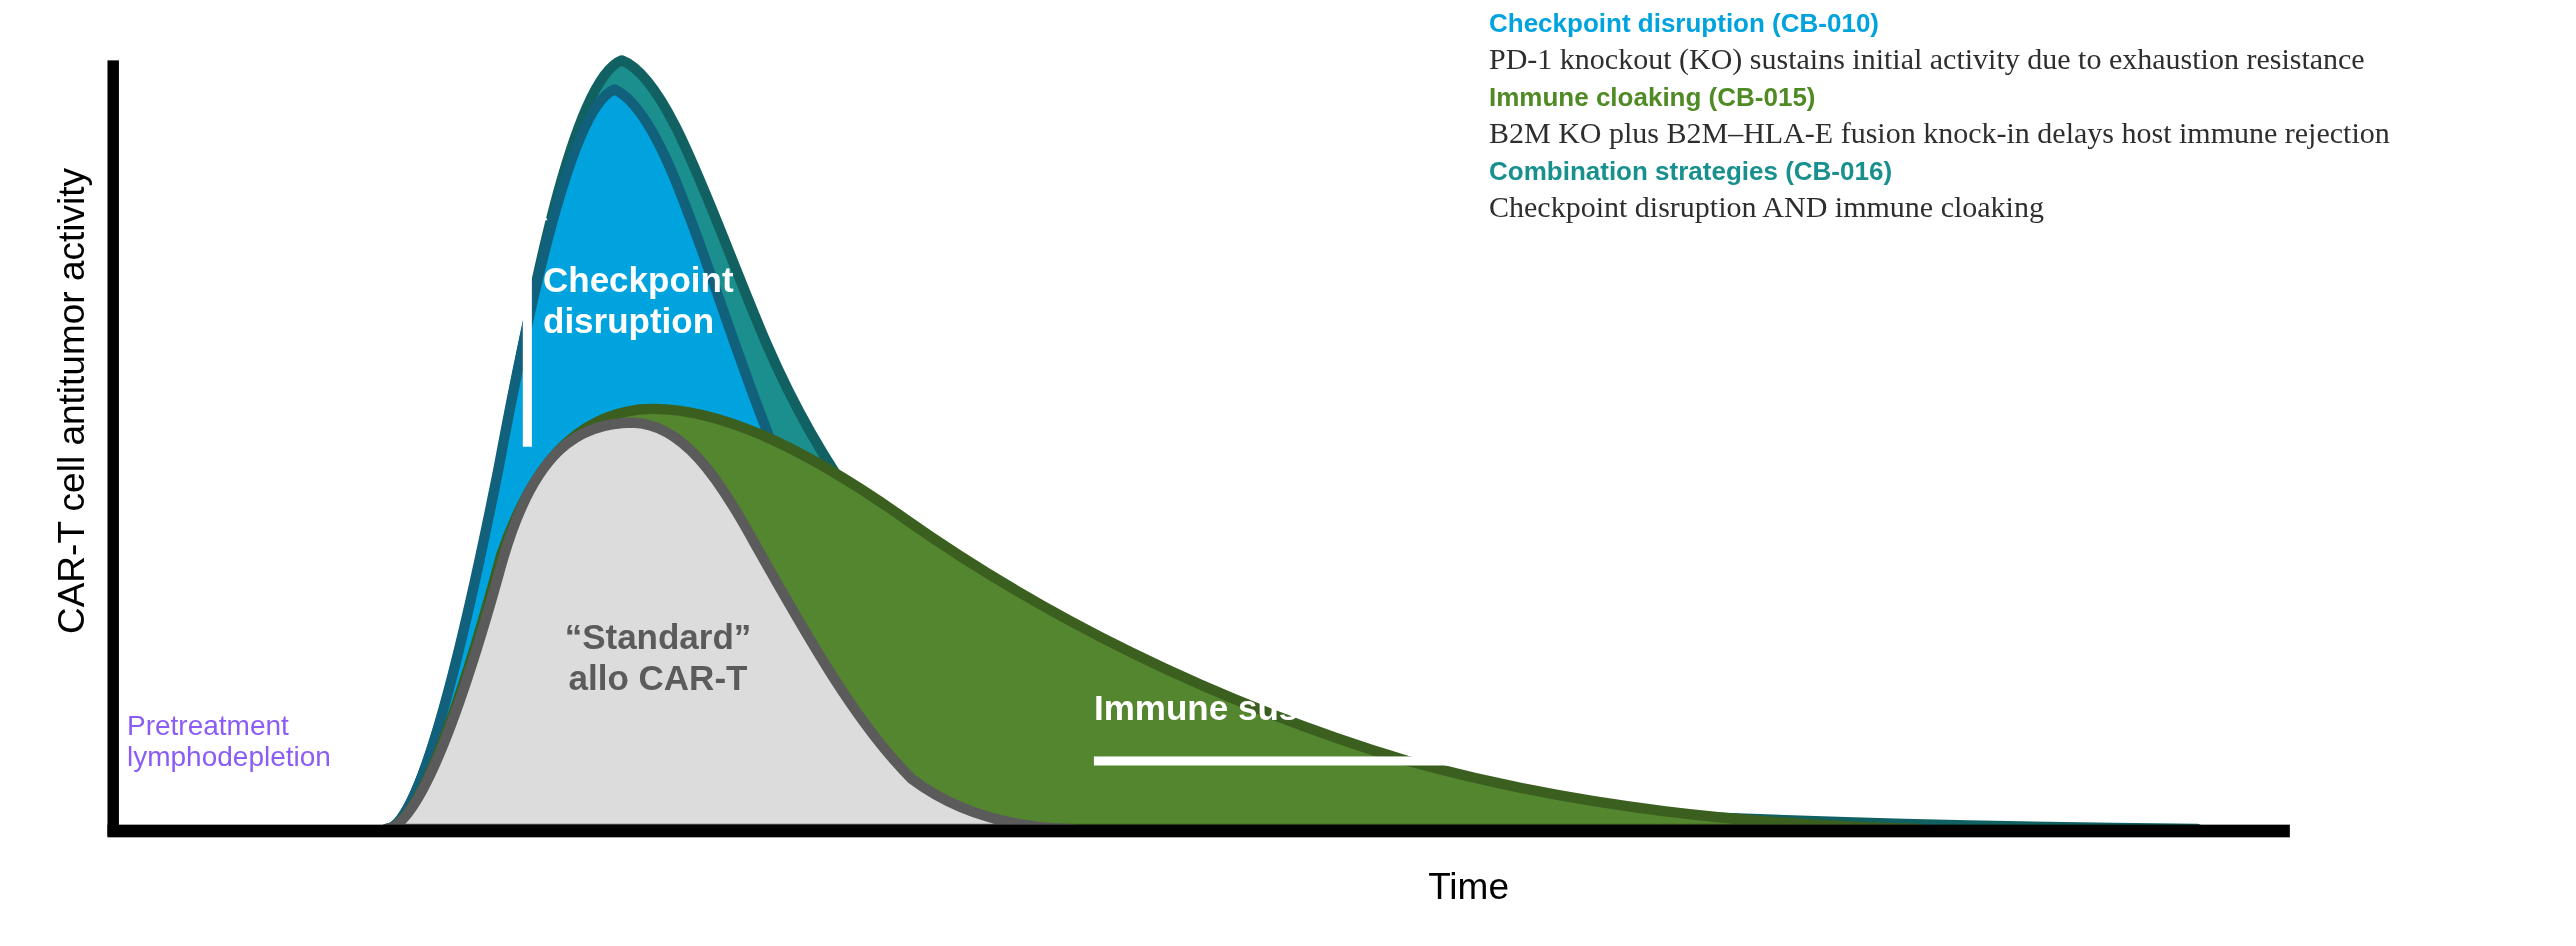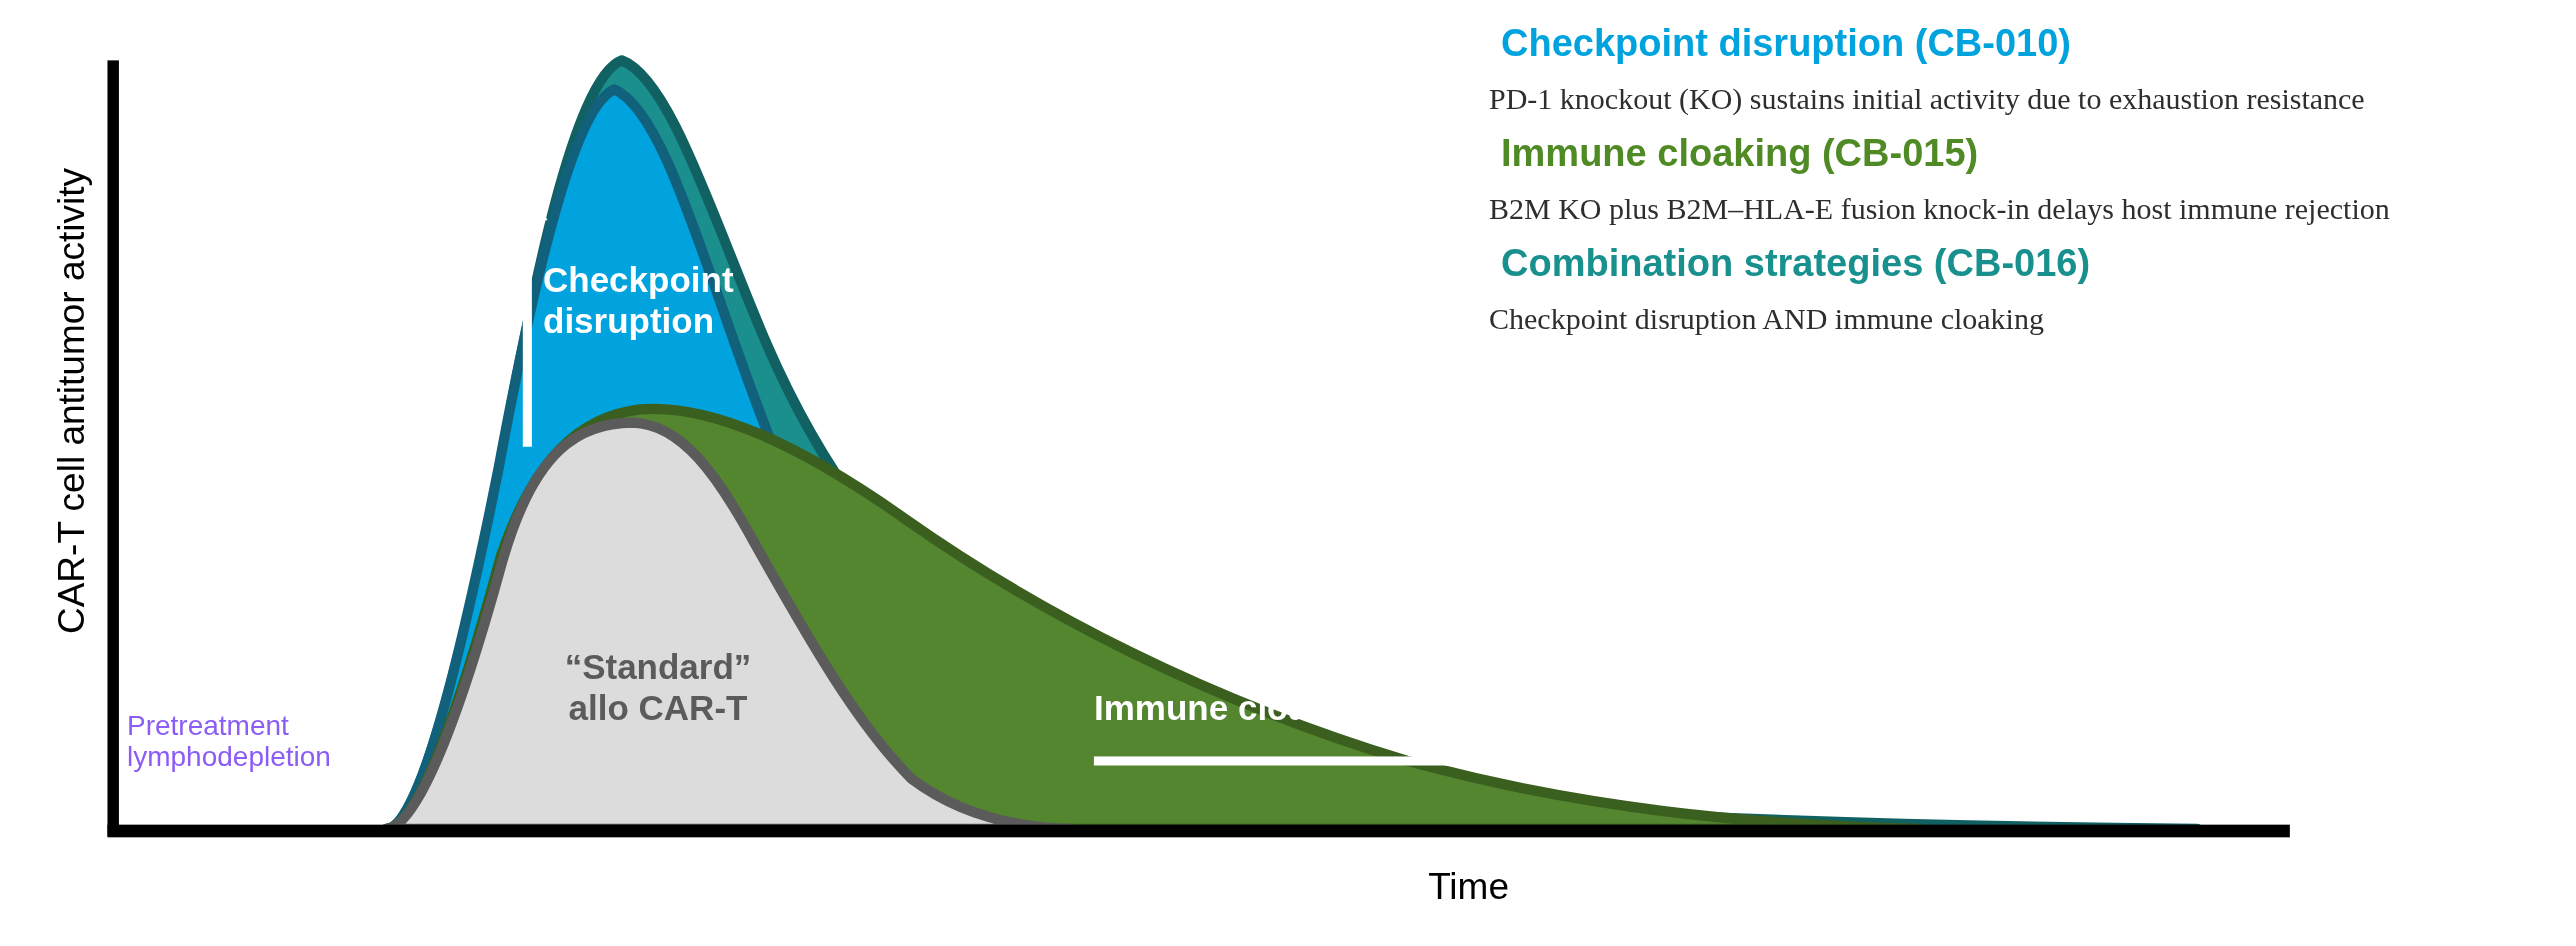--- a/index.html
+++ b/index.html
@@ -68,21 +68,21 @@
   }
   #label-checkpoint {
     left: 543px;
     top: 260px;
     font-size: 35px;
     line-height: 1.16;
     color: #ffffff;
   }
   #label-standard {
     left: 531px;
-    top: 647px;
+    top: 617px;
     font-size: 35px;
     line-height: 1.16;
     color: #5b5b5b;
     text-align: center;
     width: 254px;
   }
   #label-combination {
     left: 935px;
     top: 395px;
     font-size: 35px;
@@ -97,24 +97,24 @@
 
   
   #legend {
     position: absolute;
     left: 1489px;
     top: 7.2px;
     width: 1050px;
   }
   .legend-block { margin-bottom: 0px; }
   .legend-heading {
-    font-size: 38px;
+    font-size: 26px;
     font-weight: bold;
     line-height: 1.30;
-    margin: 12px;
+    margin: 0;
   }
   .legend-body {
     font-size: 30px;
     line-height: 1.22;
     color: #2e2e2e;
     margin: 0 0 3.6px 0;
     font-family: Liberation Serif, serif;
   }
 </style>
 </head>
@@ -176,21 +176,21 @@
   <div id="x-axis-title">Time</div>
 
   <div id="pretreatment-note">Pretreatment
 lymphodepletion</div>
 
   <div class="inchart-label" id="label-checkpoint">Checkpoint
 disruption</div>
   <div class="inchart-label" id="label-standard">“Standard”
 allo CAR-T</div>
   <div class="inchart-label" id="label-combination">Combination</div>
-  <div class="inchart-label" id="label-immune-cloaking">Immune cloaking</div>
+  <div class="inchart-label" id="label-immune-cloaking">Immune sustains</div>
 
   <div id="legend">
 
     <div class="legend-block">
       <p class="legend-heading" style="color:#00A3DD">Checkpoint disruption (CB-010)</p>
       <p class="legend-body">PD-1 knockout (KO) sustains initial activity due to exhaustion resistance</p>
     </div>
 
     <div class="legend-block">
       <p class="legend-heading" style="color:#4F8A24">Immune cloaking (CB-015)</p>

